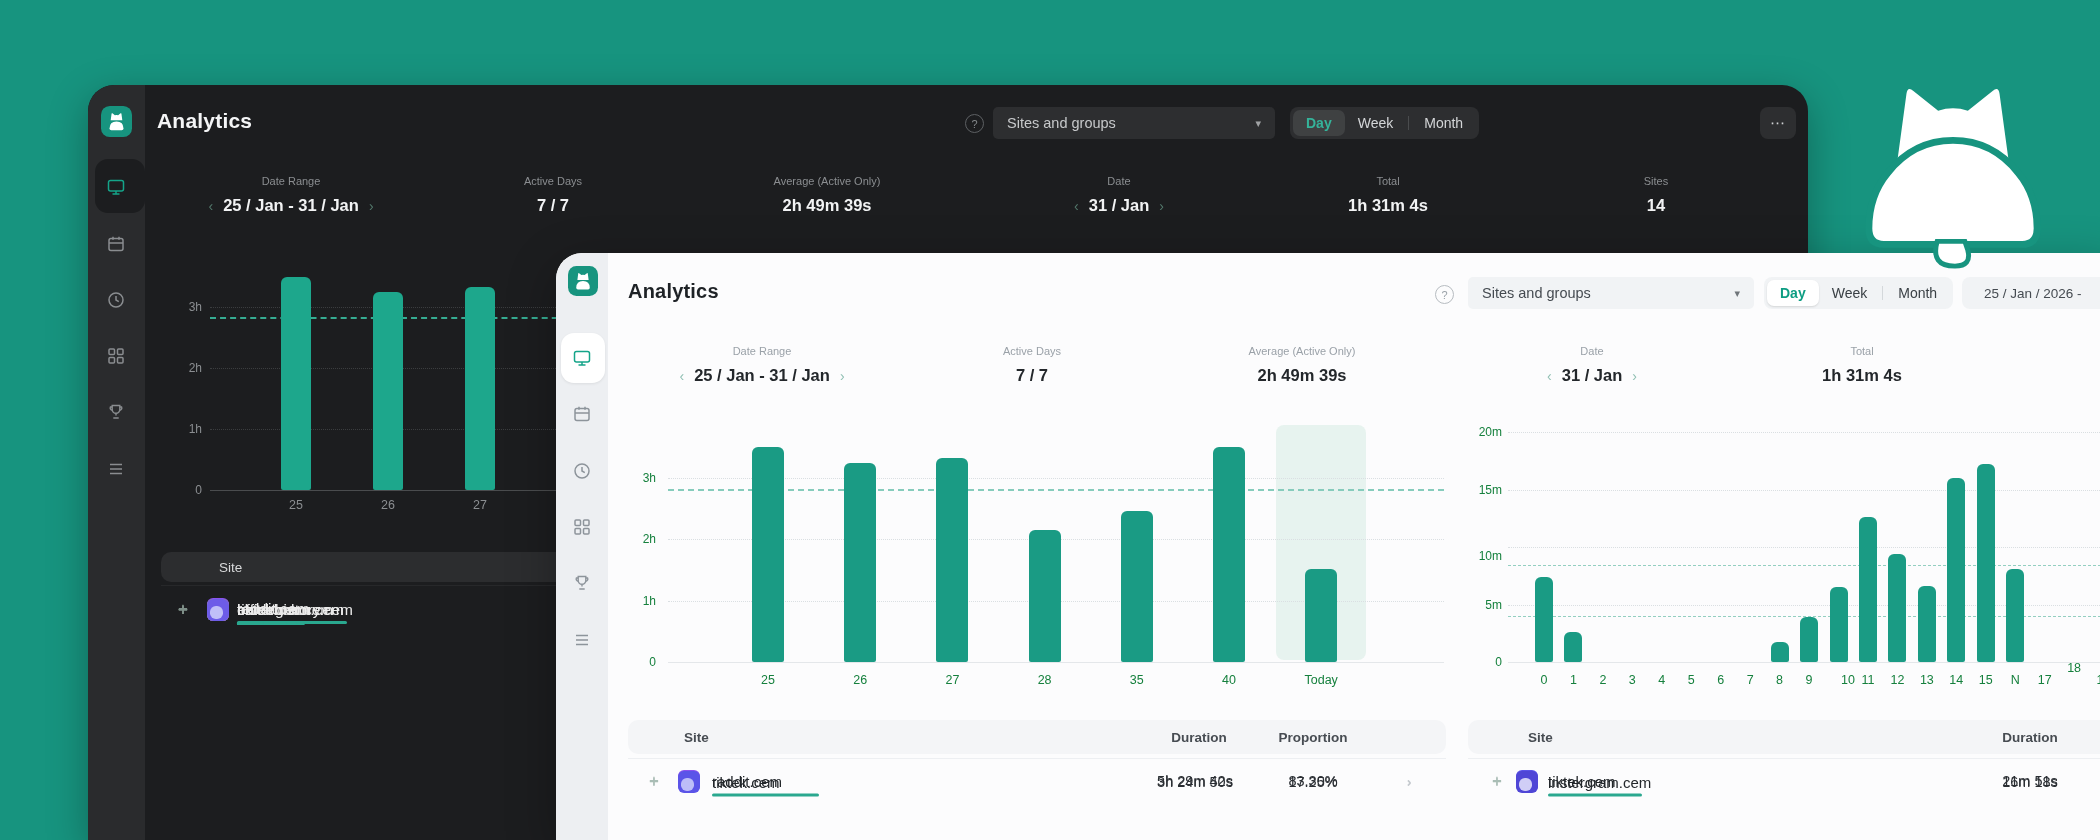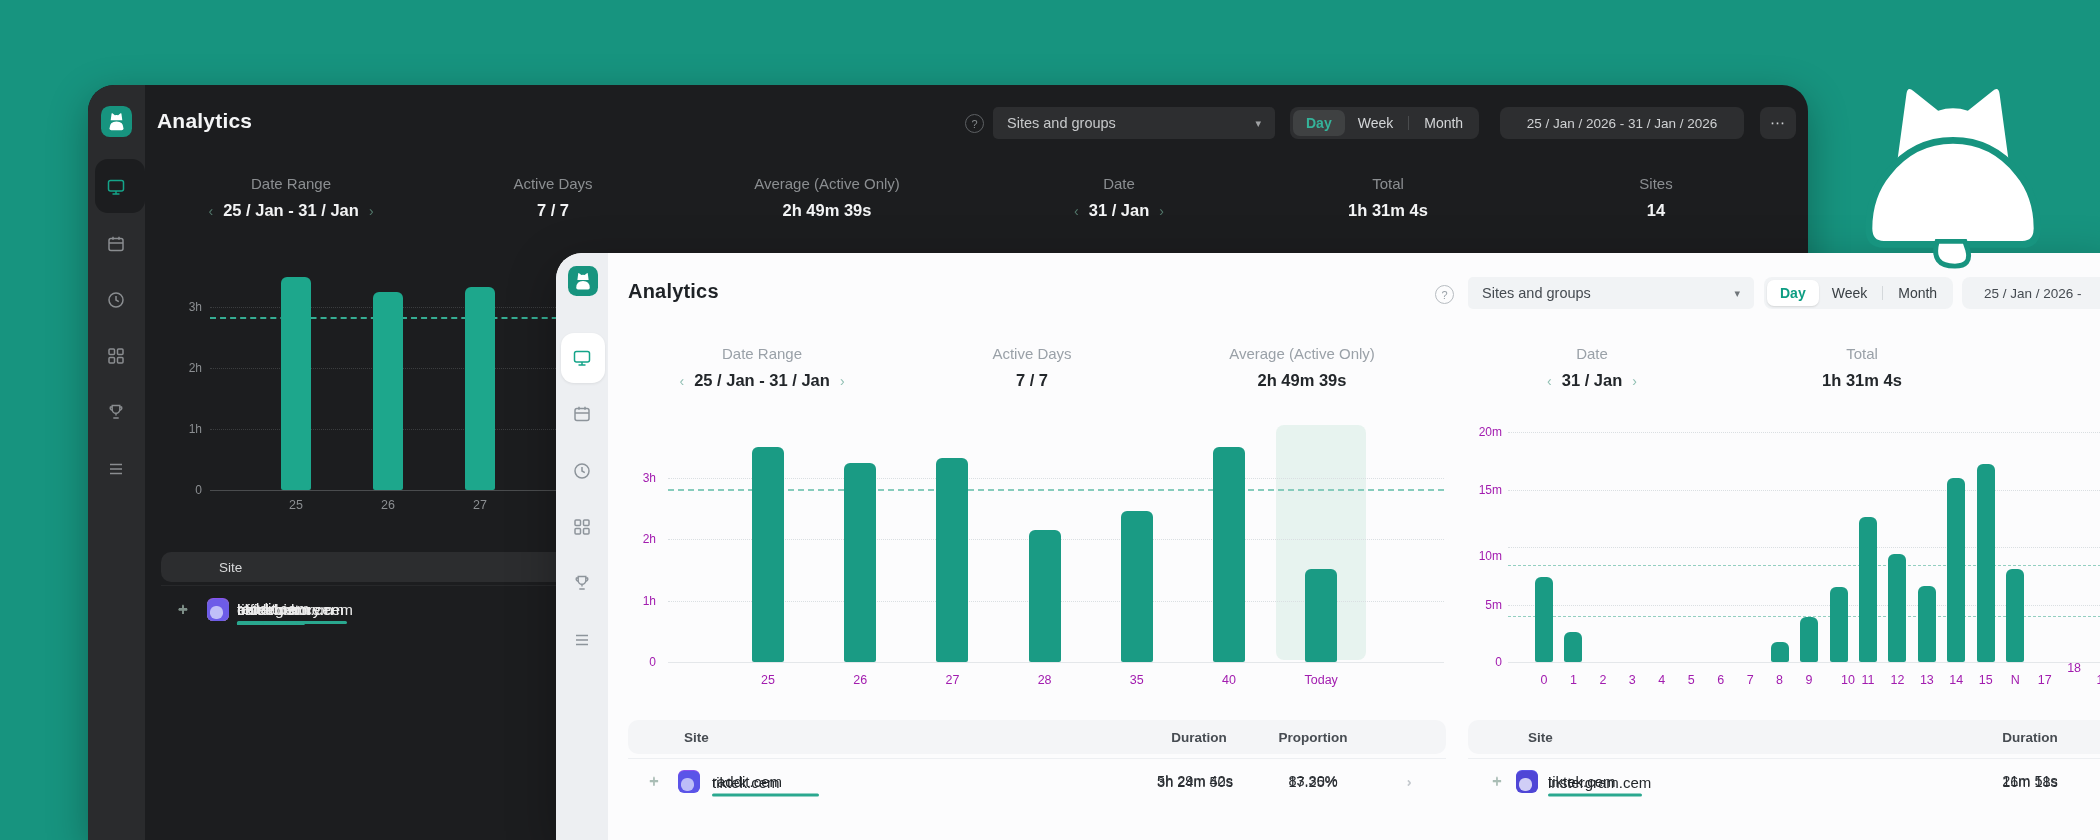--- a/index.html
+++ b/index.html
@@ -55,21 +55,21 @@
   .win-dark .datefield{left:1412px;top:22px;width:244px;background:#2d2e30;color:#cfd1d3;}
   .win-light .datefield{left:1406px;top:24px;width:210px;background:#f1f3f5;color:#454b51;
     justify-content:flex-start;padding-left:22px;}
   .morebtn{position:absolute;left:1672px;top:22px;width:36px;height:32px;border-radius:8px;
     background:#2d2e30;color:#cfd1d3;display:flex;align-items:center;justify-content:center;
     font-size:15px;letter-spacing:1px;}
   
   .stat{position:absolute;transform:translateX(-50%);text-align:center;white-space:nowrap;}
   .win-dark .stat{top:90px;}
   .win-light .stat{top:92px;}
-  .stat .slabel{font-size:15px;margin-bottom:9px;}
+  .stat .slabel{font-size:11px;margin-bottom:9px;}
   .win-dark .slabel{color:#8b8e91;}
   .win-light .slabel{color:#9aa1a8;}
   .stat .sval{font-size:16.5px;font-weight:700;display:flex;align-items:center;gap:10px;justify-content:center;}
   .win-dark .sval{color:#f2f3f4;}
   .win-light .sval{color:#23272b;}
   .stat .chev{font-size:14px;font-weight:400;}
   .win-dark .chev{color:#53796c;}
   .win-light .chev{color:#8fbfb2;}
   .win-dark .stat:nth-child(1){left:203px}.win-dark .stat:nth-child(2){left:465px}
   .win-dark .stat:nth-child(3){left:739px}.win-dark .stat:nth-child(4){left:1031px}
@@ -84,21 +84,21 @@
   .win-light .grid{border-top:1.5px dotted #dadfe2;}
   .grid.base{border-top-style:solid;border-top-width:1px;}
   .win-dark .grid.base{border-top-color:#4a4c4e;}
   .win-light .grid.base{border-top-color:#e4e7ea;}
   .dashline{position:absolute;height:0;border-top:2px dashed #86ccbc;}
   .win-dark .dashline{border-top-color:#35ac92;}
   .refline{position:absolute;height:0;border-top:1.5px dashed #93cfc1;}
   .ytick{position:absolute;transform:translate(-100%,-50%);font-size:12px;white-space:nowrap;}
   .xlab{position:absolute;transform:translateX(-50%);font-size:12.5px;white-space:nowrap;}
   .win-dark .ytick,.win-dark .xlab{color:#8b8e91;}
-  .win-light .ytick,.win-light .xlab{color:#a21caf;}
+  .win-light .ytick,.win-light .xlab{color:#15803d;}
   .bar{position:absolute;background:#1a9b84;border-radius:6px 6px 2px 2px;pointer-events:auto;}
   .win-dark .bar{background:#1da78c;}
   .hicol{position:absolute;background:#e7f3ef;border-radius:8px;}
   
   .tbl{position:absolute;}
   .thead{position:absolute;left:0;right:0;border-radius:10px;}
   .win-dark .thead{height:30px;background:#2c2d2f;}
   .win-light .thead{height:34px;background:#f4f5f7;}
   .hcell{position:absolute;top:50%;transform:translateY(-50%);font-size:13.5px;white-space:nowrap;}
   .win-dark .hcell{color:#d8d9da;font-weight:500;}
@@ -183,21 +183,20 @@
   <div class="select">
     <span>Sites and groups</span>
     <span class="chevdn">▾</span>
   </div>
   <div class="seg">
     <span class="pill active">Day</span>
     <span class="pill">Week</span>
     <span class="segdiv"></span>
     <span class="pill">Month</span>
   </div>
-  <div class="datefield">25 / Jan / 2026 - 31 / Jan / 2026</div>
   <div class="morebtn">⋯</div>
 
   <div class="abs" style="left:0;top:0;right:0">
       <div class="stat">
         <div class="slabel">Date Range</div>
         <div class="sval">
           <div class="chev">‹</div>
           <div>25 / Jan - 31 / Jan</div>
           <div class="chev">›</div>
         </div>

